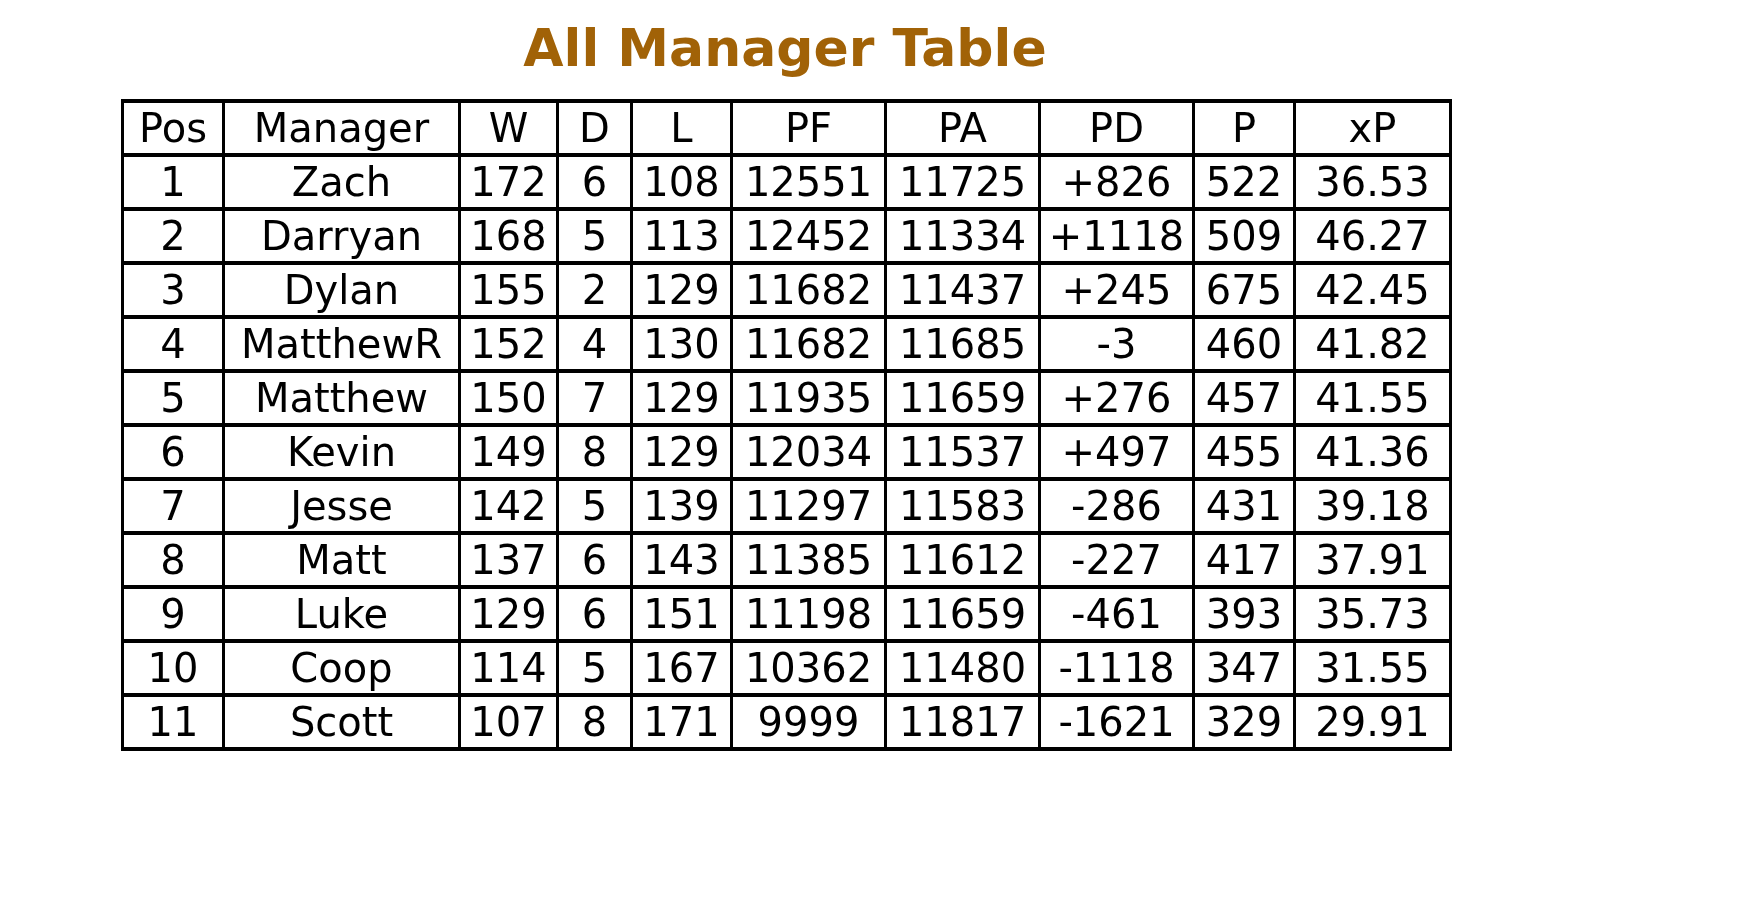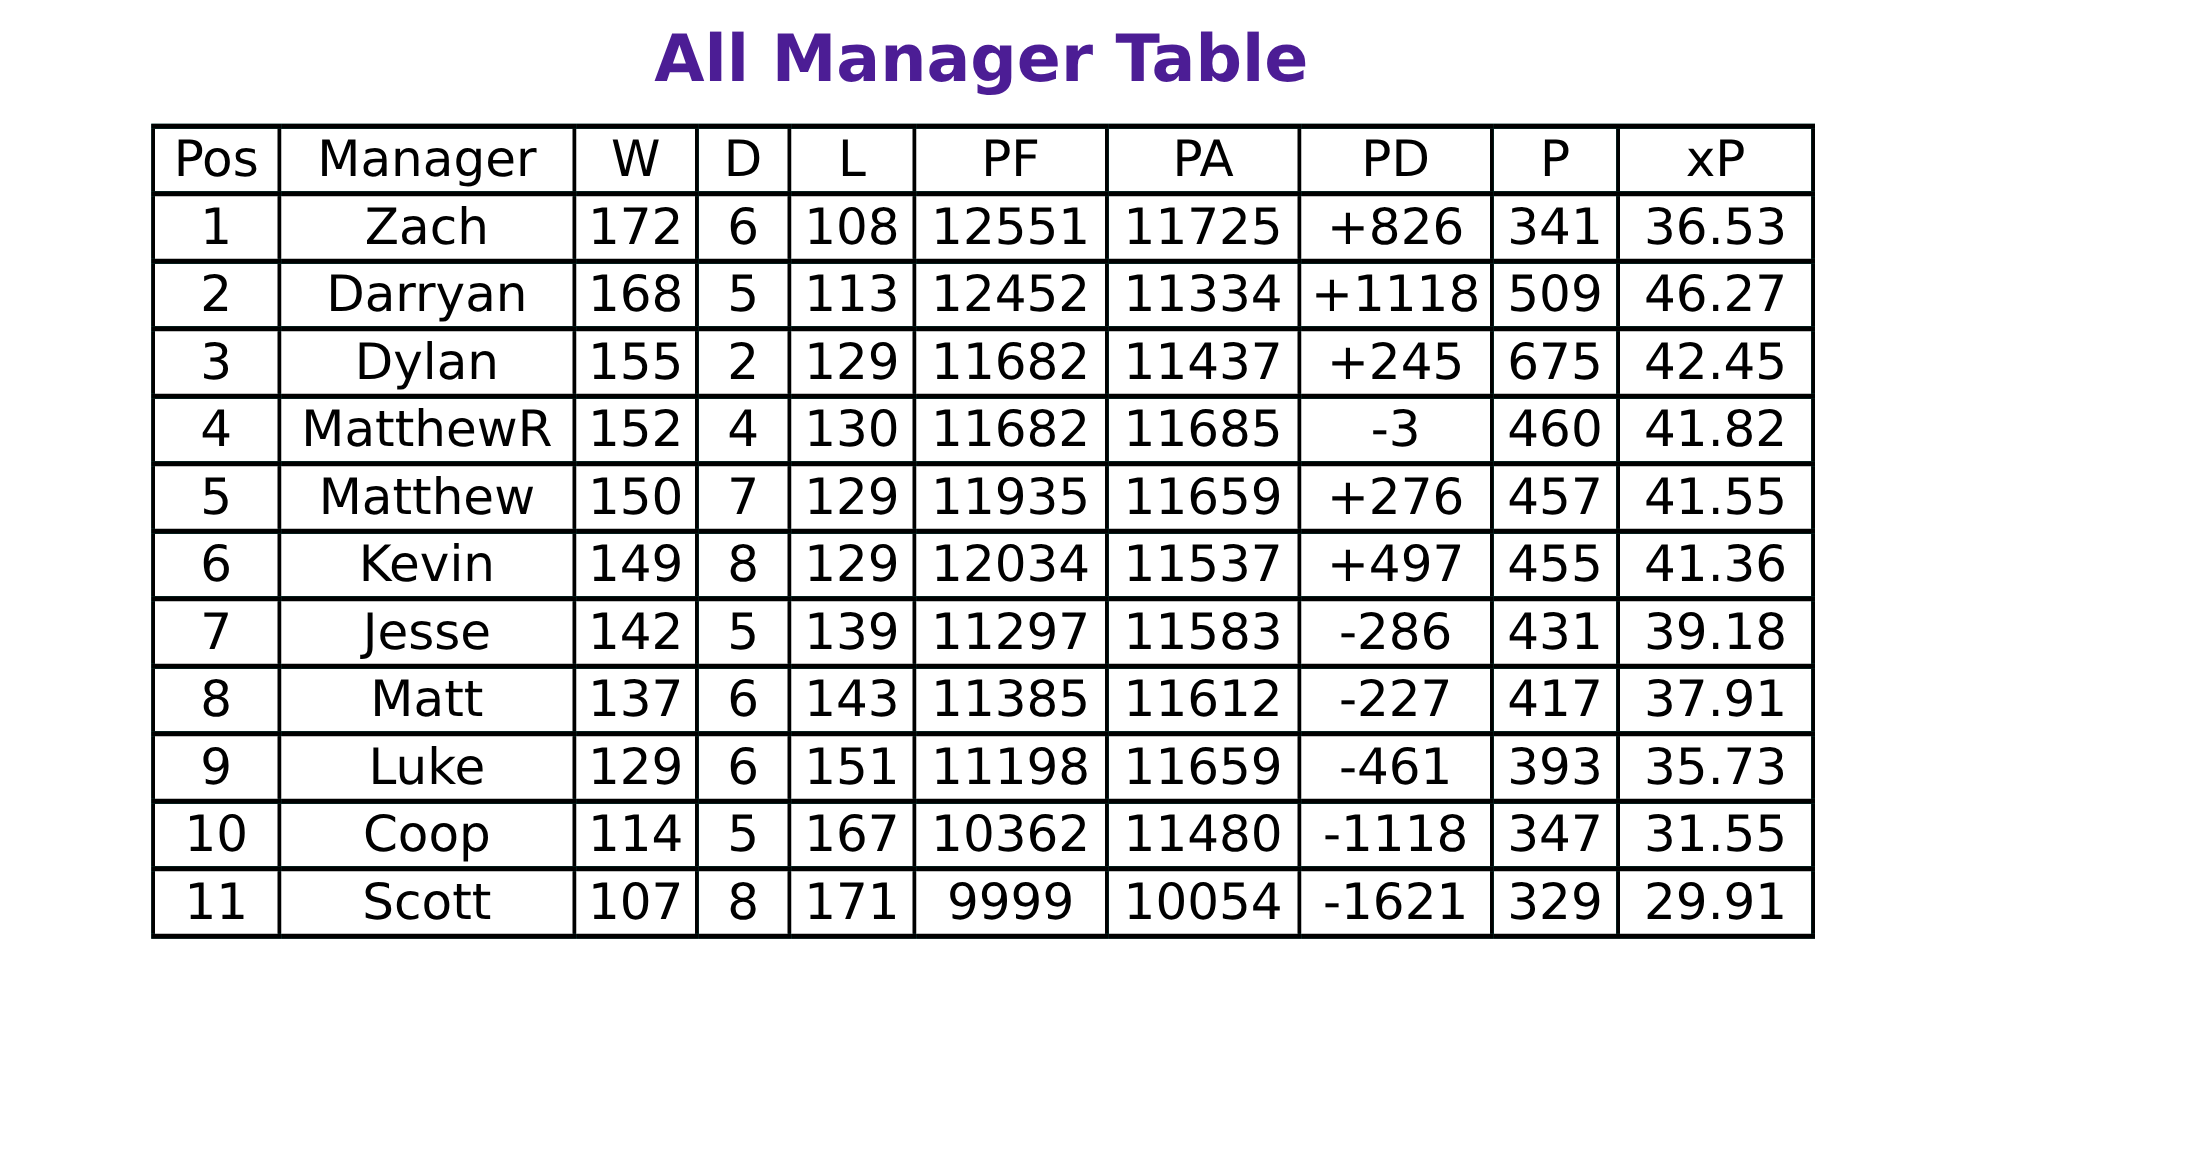--- a/index.html
+++ b/index.html
@@ -21,21 +21,21 @@
     left: 121px;
     top: 0;
     width: 1328px;
     height: 99px;
     margin: 0;
     text-align: center;
     font-size: 52px;
     font-weight: bold;
     line-height: 96px;
     letter-spacing: 0px;
-    color: #4c1d95;
+    color: #a16207;
   }
   table.manager-table {
     position: absolute;
     left: 121px;
     top: 99px;
     width: 1328px;
     border-collapse: collapse;
     table-layout: fixed;
     background: #0f766e;
   }
@@ -103,21 +103,21 @@
     <tbody>
         <tr>
           <td>1</td>
           <td>Zach</td>
           <td>172</td>
           <td>6</td>
           <td>108</td>
           <td>12551</td>
           <td>11725</td>
           <td>+826</td>
-          <td>341</td>
+          <td>522</td>
           <td>36.53</td>
         </tr>
         <tr>
           <td>2</td>
           <td>Darryan</td>
           <td>168</td>
           <td>5</td>
           <td>113</td>
           <td>12452</td>
           <td>11334</td>
@@ -221,20 +221,20 @@
           <td>347</td>
           <td>31.55</td>
         </tr>
         <tr>
           <td>11</td>
           <td>Scott</td>
           <td>107</td>
           <td>8</td>
           <td>171</td>
           <td>9999</td>
-          <td>10054</td>
+          <td>11817</td>
           <td>-1621</td>
           <td>329</td>
           <td>29.91</td>
         </tr>
       </tbody>
   </table>
 </div>
 
 </body></html>

